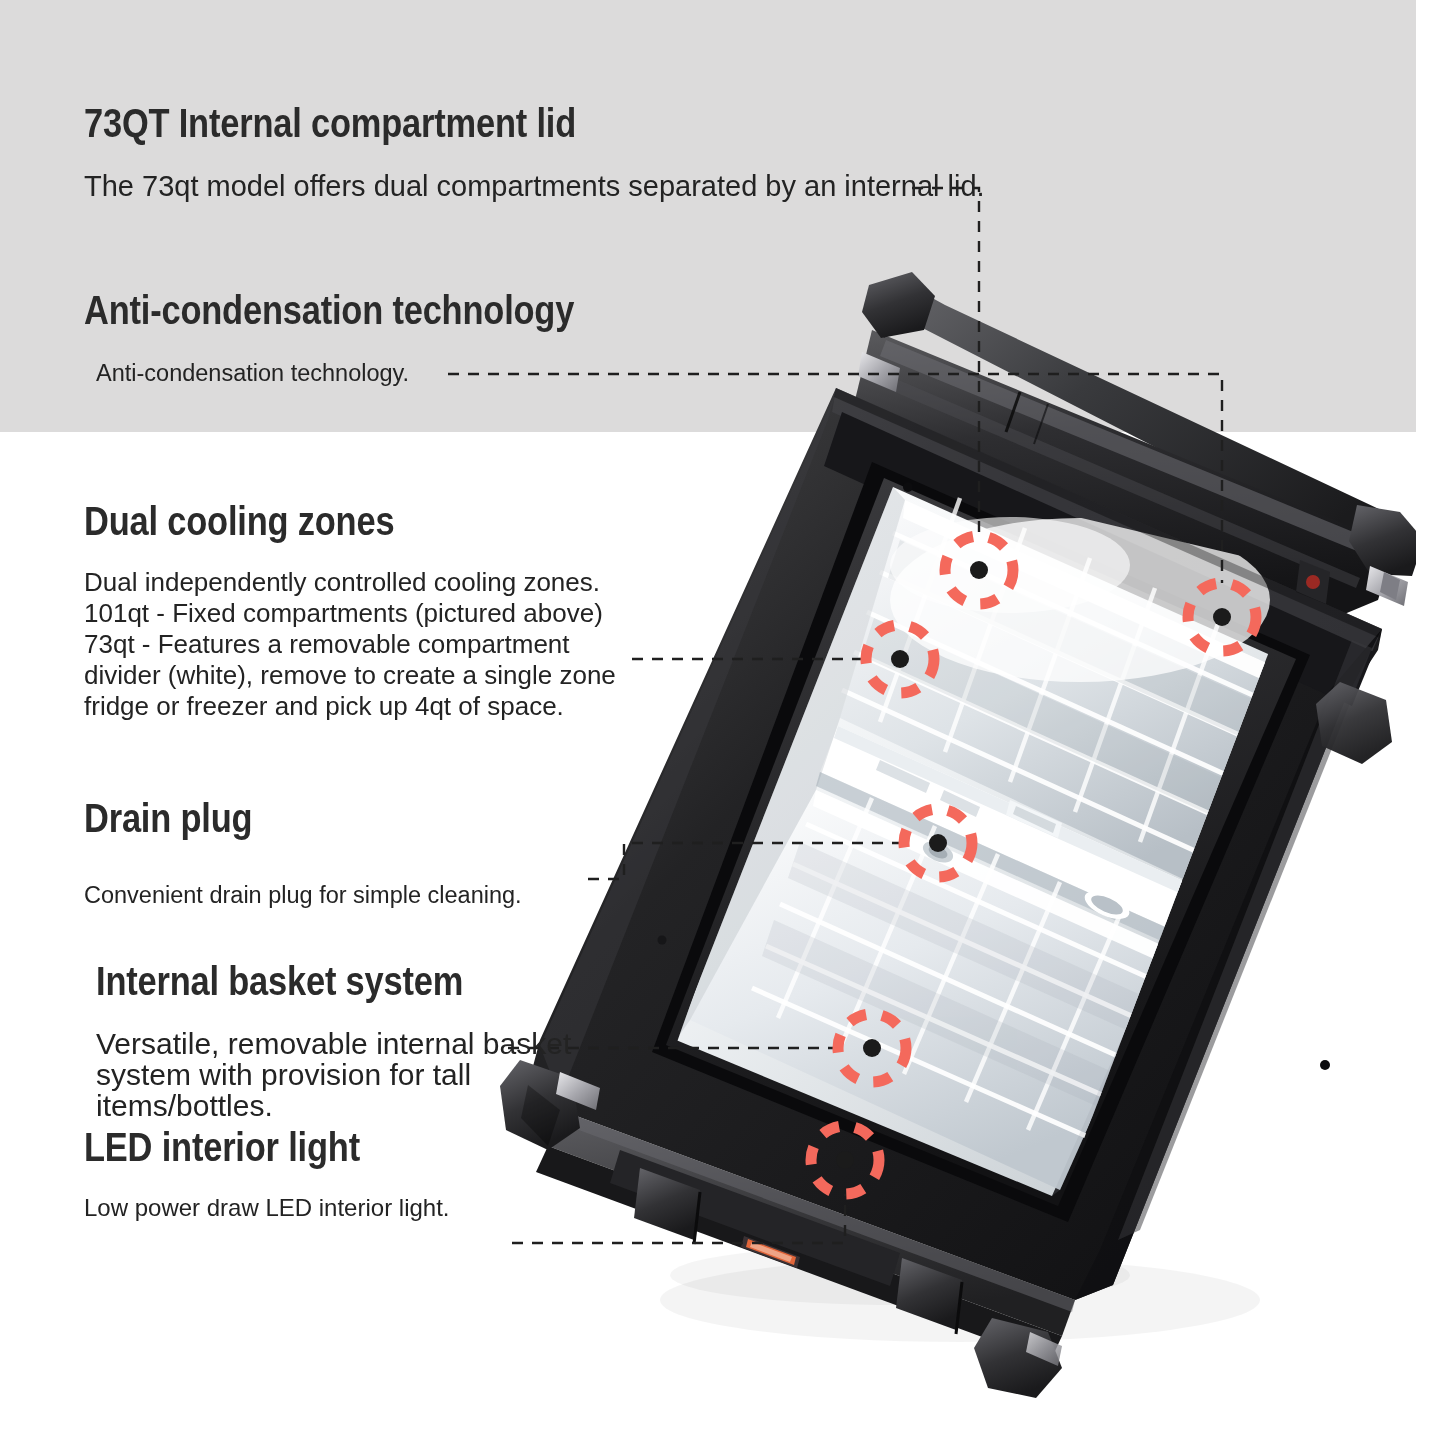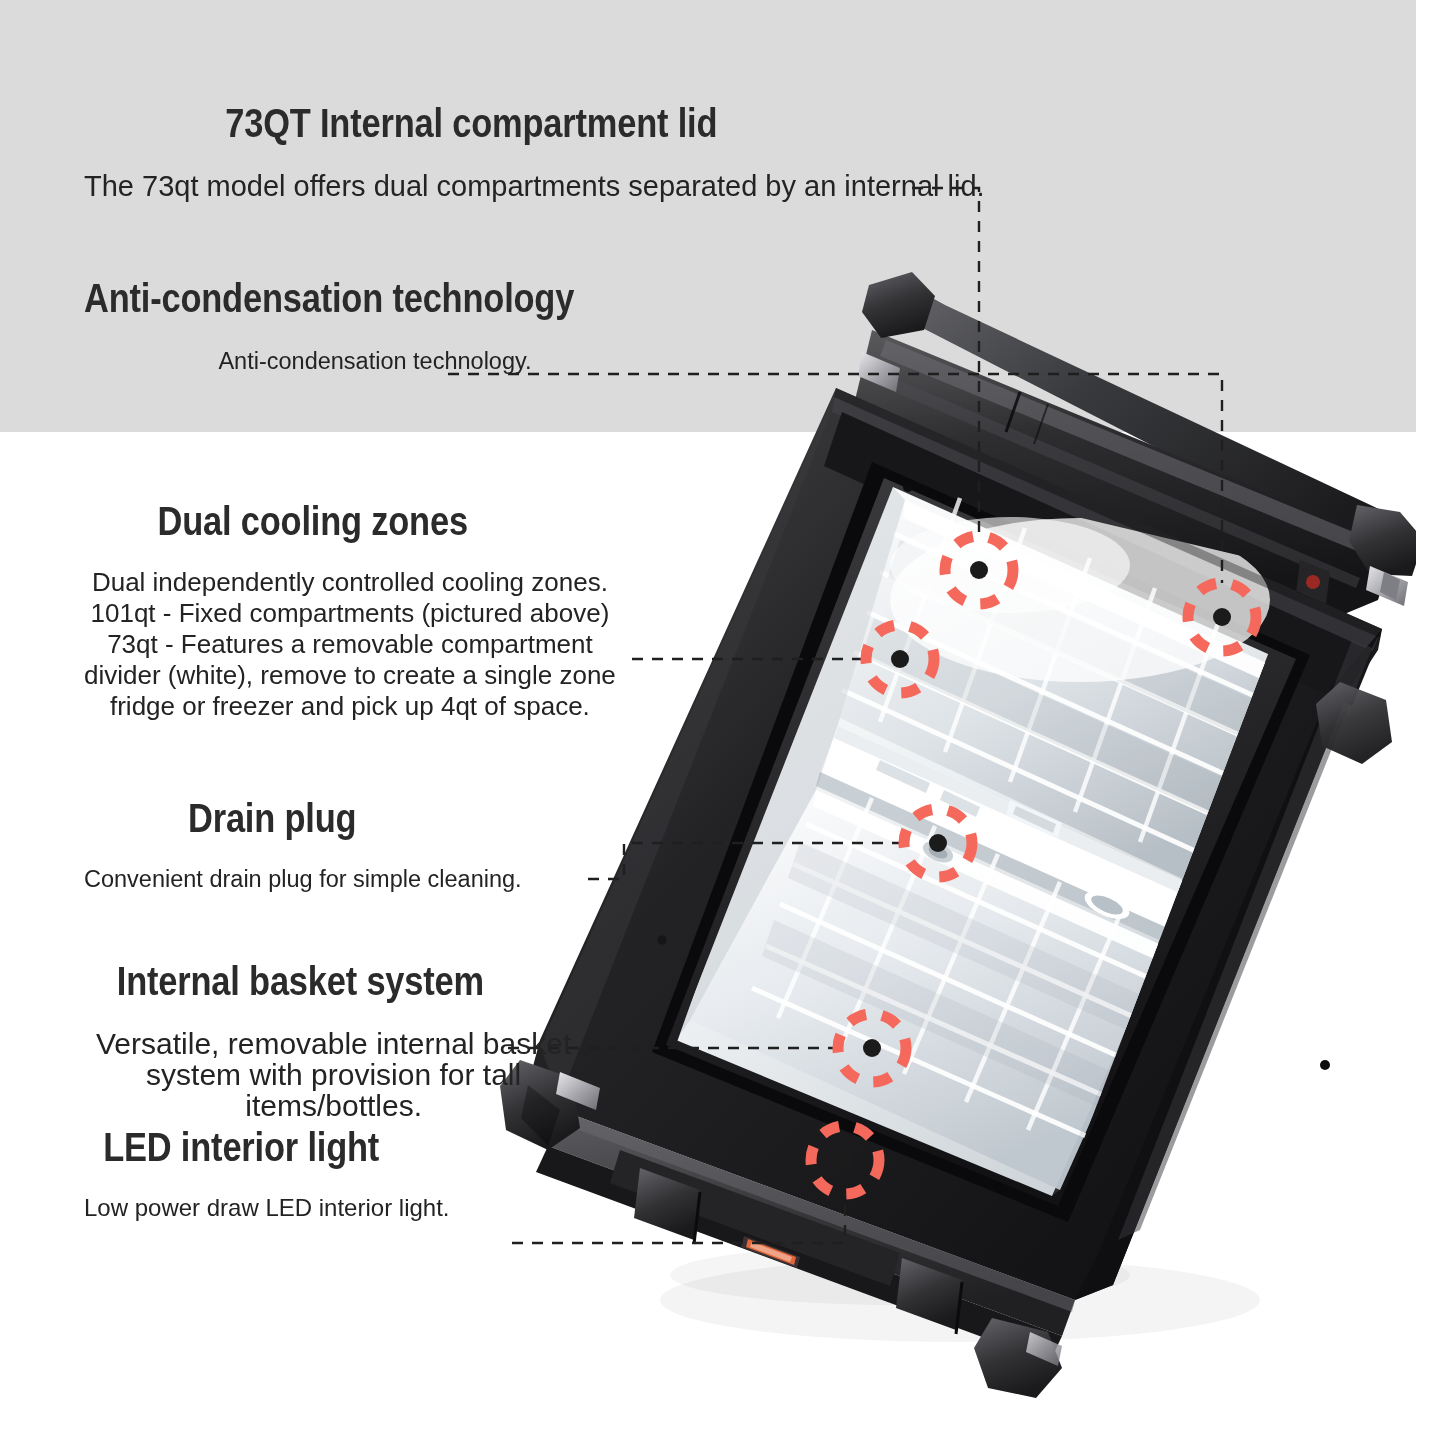--- a/index.html
+++ b/index.html
@@ -4,21 +4,21 @@
 <style>
   * { margin:0; padding:0; box-sizing:border-box; }
   html,body { width:1445px; height:1445px; }
   body {
     background:#ffffff;
     font-family:"Liberation Sans", sans-serif;
     overflow:hidden;
     position:relative;
   }
 
-  #stage { position:absolute; inset:0; width:1416px; height:1445px; overflow:hidden;text-align:center; }
+  #stage { position:absolute; inset:0; width:1416px; height:1445px; overflow:hidden; }
 
   
   .grey-band {
     position:absolute; left:0; top:0; width:1445px; height:432px;
     background:#dcdbdb; z-index:1;
   }
 
   
   .product-layer { position:absolute; left:0; top:0; width:1445px; height:1445px; z-index:2; pointer-events:none; }
 
@@ -310,37 +310,37 @@
         <circle cx="845" cy="1160" r="9"></circle>
       </g>
     </svg>
   </div>
 
   <div class="callout" style="left:84px; top:100px;">
     <h2 style="font-size:40px; line-height:46px;">73QT Internal compartment lid</h2>
     <p style="font-size:29px; line-height:30px; margin-top:25px;">The 73qt model offers dual compartments separated by an internal lid.</p>
   </div>
 
-  <div class="callout" style="left:84px; top:275px;">
+  <div class="callout" style="left:84px; top:287px;">
     <h2 style="font-size:40px; line-height:46px;">Anti-condensation technology</h2>
     <p style="font-size:23.5px; line-height:30px; margin-top:25px;margin-left:12px;">Anti-condensation technology.</p>
   </div>
 
   <div class="callout" style="left:84px; top:498px;">
     <h2 style="font-size:40px; line-height:46px;">Dual cooling zones</h2>
     <p style="font-size:26px; line-height:31px; margin-top:23px;">Dual independently controlled cooling zones.
 101qt - Fixed compartments (pictured above)
 73qt - Features a removable compartment
 divider (white), remove to create a single zone
 fridge or freezer and pick up 4qt of space.</p>
   </div>
 
   <div class="callout" style="left:84px; top:795px;">
     <h2 style="font-size:40px; line-height:46px;">Drain plug</h2>
-    <p style="font-size:23.5px; line-height:30px; margin-top:23px;">Convenient drain plug for simple cleaning.</p>
+    <p style="font-size:23.5px; line-height:30px; margin-top:39px;">Convenient drain plug for simple cleaning.</p>
   </div>
 
   <div class="callout" style="left:96px; top:958px;">
     <h2 style="font-size:40px; line-height:46px;">Internal basket system</h2>
     <p style="font-size:30px; line-height:31px; margin-top:24px;">Versatile, removable internal basket
 system with provision for tall
 items/bottles.</p>
   </div>
 
   <div class="callout" style="left:84px; top:1124px;">

